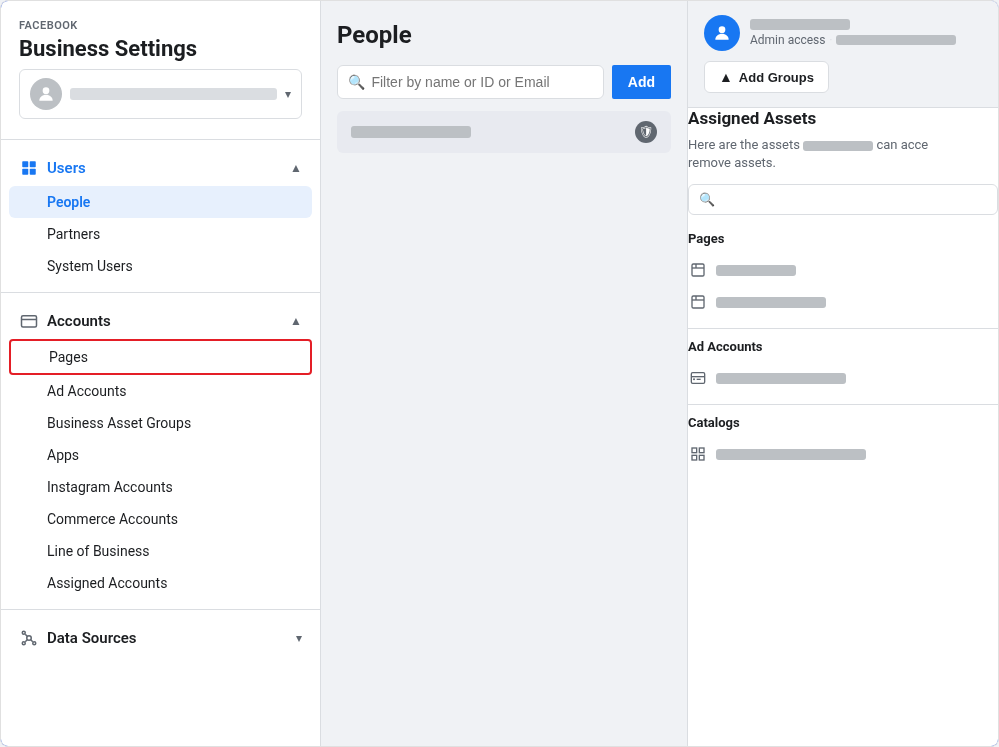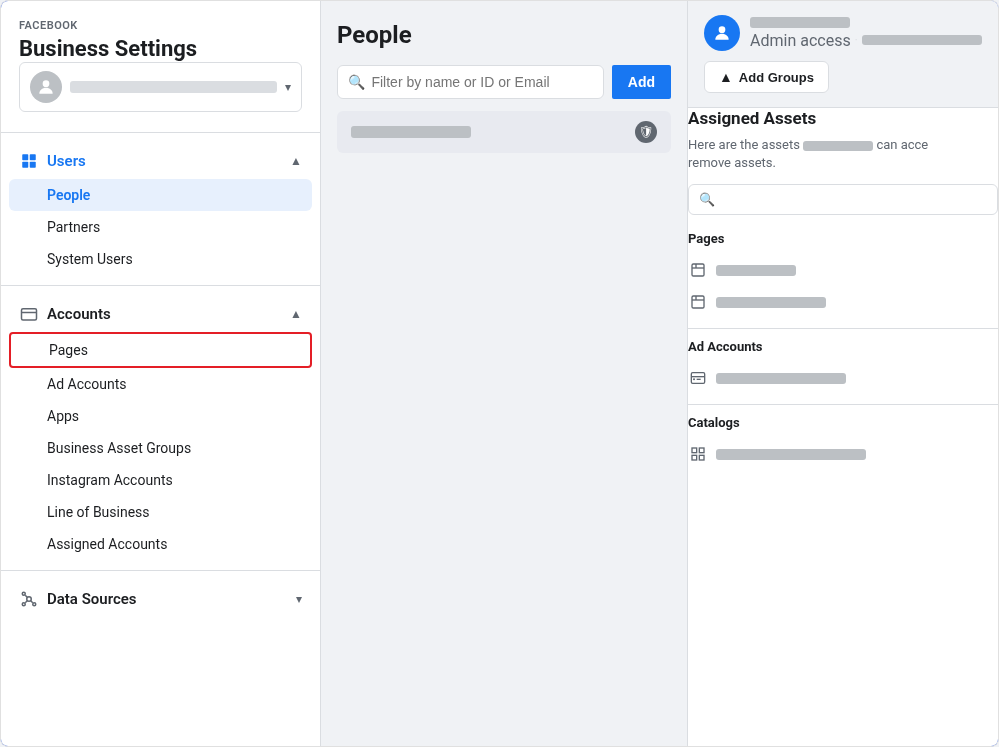--- a/index.html
+++ b/index.html
@@ -45,21 +45,21 @@
       font-size: 11px;
       font-weight: 600;
       color: #606770;
       letter-spacing: 0.5px;
       margin-bottom: 4px;
     }
     .sidebar-title {
       font-size: 22px;
       font-weight: 700;
       color: #1c1e21;
-      margin-bottom: 1px;
+      margin-bottom: 8px;
     }
     .sidebar-account-row {
       display: flex;
       align-items: center;
       gap: 8px;
       padding: 8px 10px;
       border: 1px solid #dadde1;
       border-radius: 6px;
       cursor: pointer;
       background: #fff;
@@ -434,23 +434,24 @@
           </div>
           <span class="sidebar-chevron">▲</span>
         </div>
 
         <div style="position:relative;">
           <div class="sidebar-item highlighted">Pages</div>
 
         </div>
 
         <div class="sidebar-item">Ad Accounts</div>
+        <div class="sidebar-item">Business Asset Groups</div>
         <div class="sidebar-item">Apps</div>
-        <div class="sidebar-item">Business Asset Groups</div>
         <div class="sidebar-item">Instagram Accounts</div>
+        <div class="sidebar-item">Commerce Accounts</div>
         <div class="sidebar-item">Line of Business</div>
         <div class="sidebar-item">Assigned Accounts</div>
       </div>
 
       <div class="sidebar-divider"></div>
 
       <div class="sidebar-section">
         <div class="sidebar-section-header">
           <div class="sidebar-section-label dark">
             <span class="sidebar-section-icon dark">
@@ -491,21 +492,21 @@
         <div class="user-header-row">
           <div class="user-avatar-circle">
             <svg width="20" height="20" viewBox="0 0 24 24" fill="#fff">
                 <circle cx="12" cy="8" r="4"></circle>
                 <path d="M4 20c0-4 3.6-7 8-7s8 3 8 7"></path>
               </svg>
           </div>
           <div class="user-info-col">
             <div class="user-name-blur"></div>
             <div class="user-access-row">
-              <span style="font-size:16px;color:#606770;">Admin access</span>
+              <span style="font-size:12px;color:#606770;">Admin access</span>
               <span style="color:#dadde1;font-size:11px;">·</span>
               <div class="user-email-blur"></div>
             </div>
           </div>
         </div>
         <button class="add-assets-button">
           <span style="font-size:14px;">▲</span>
           <span>Add Groups</span>
         </button>
       </div>

